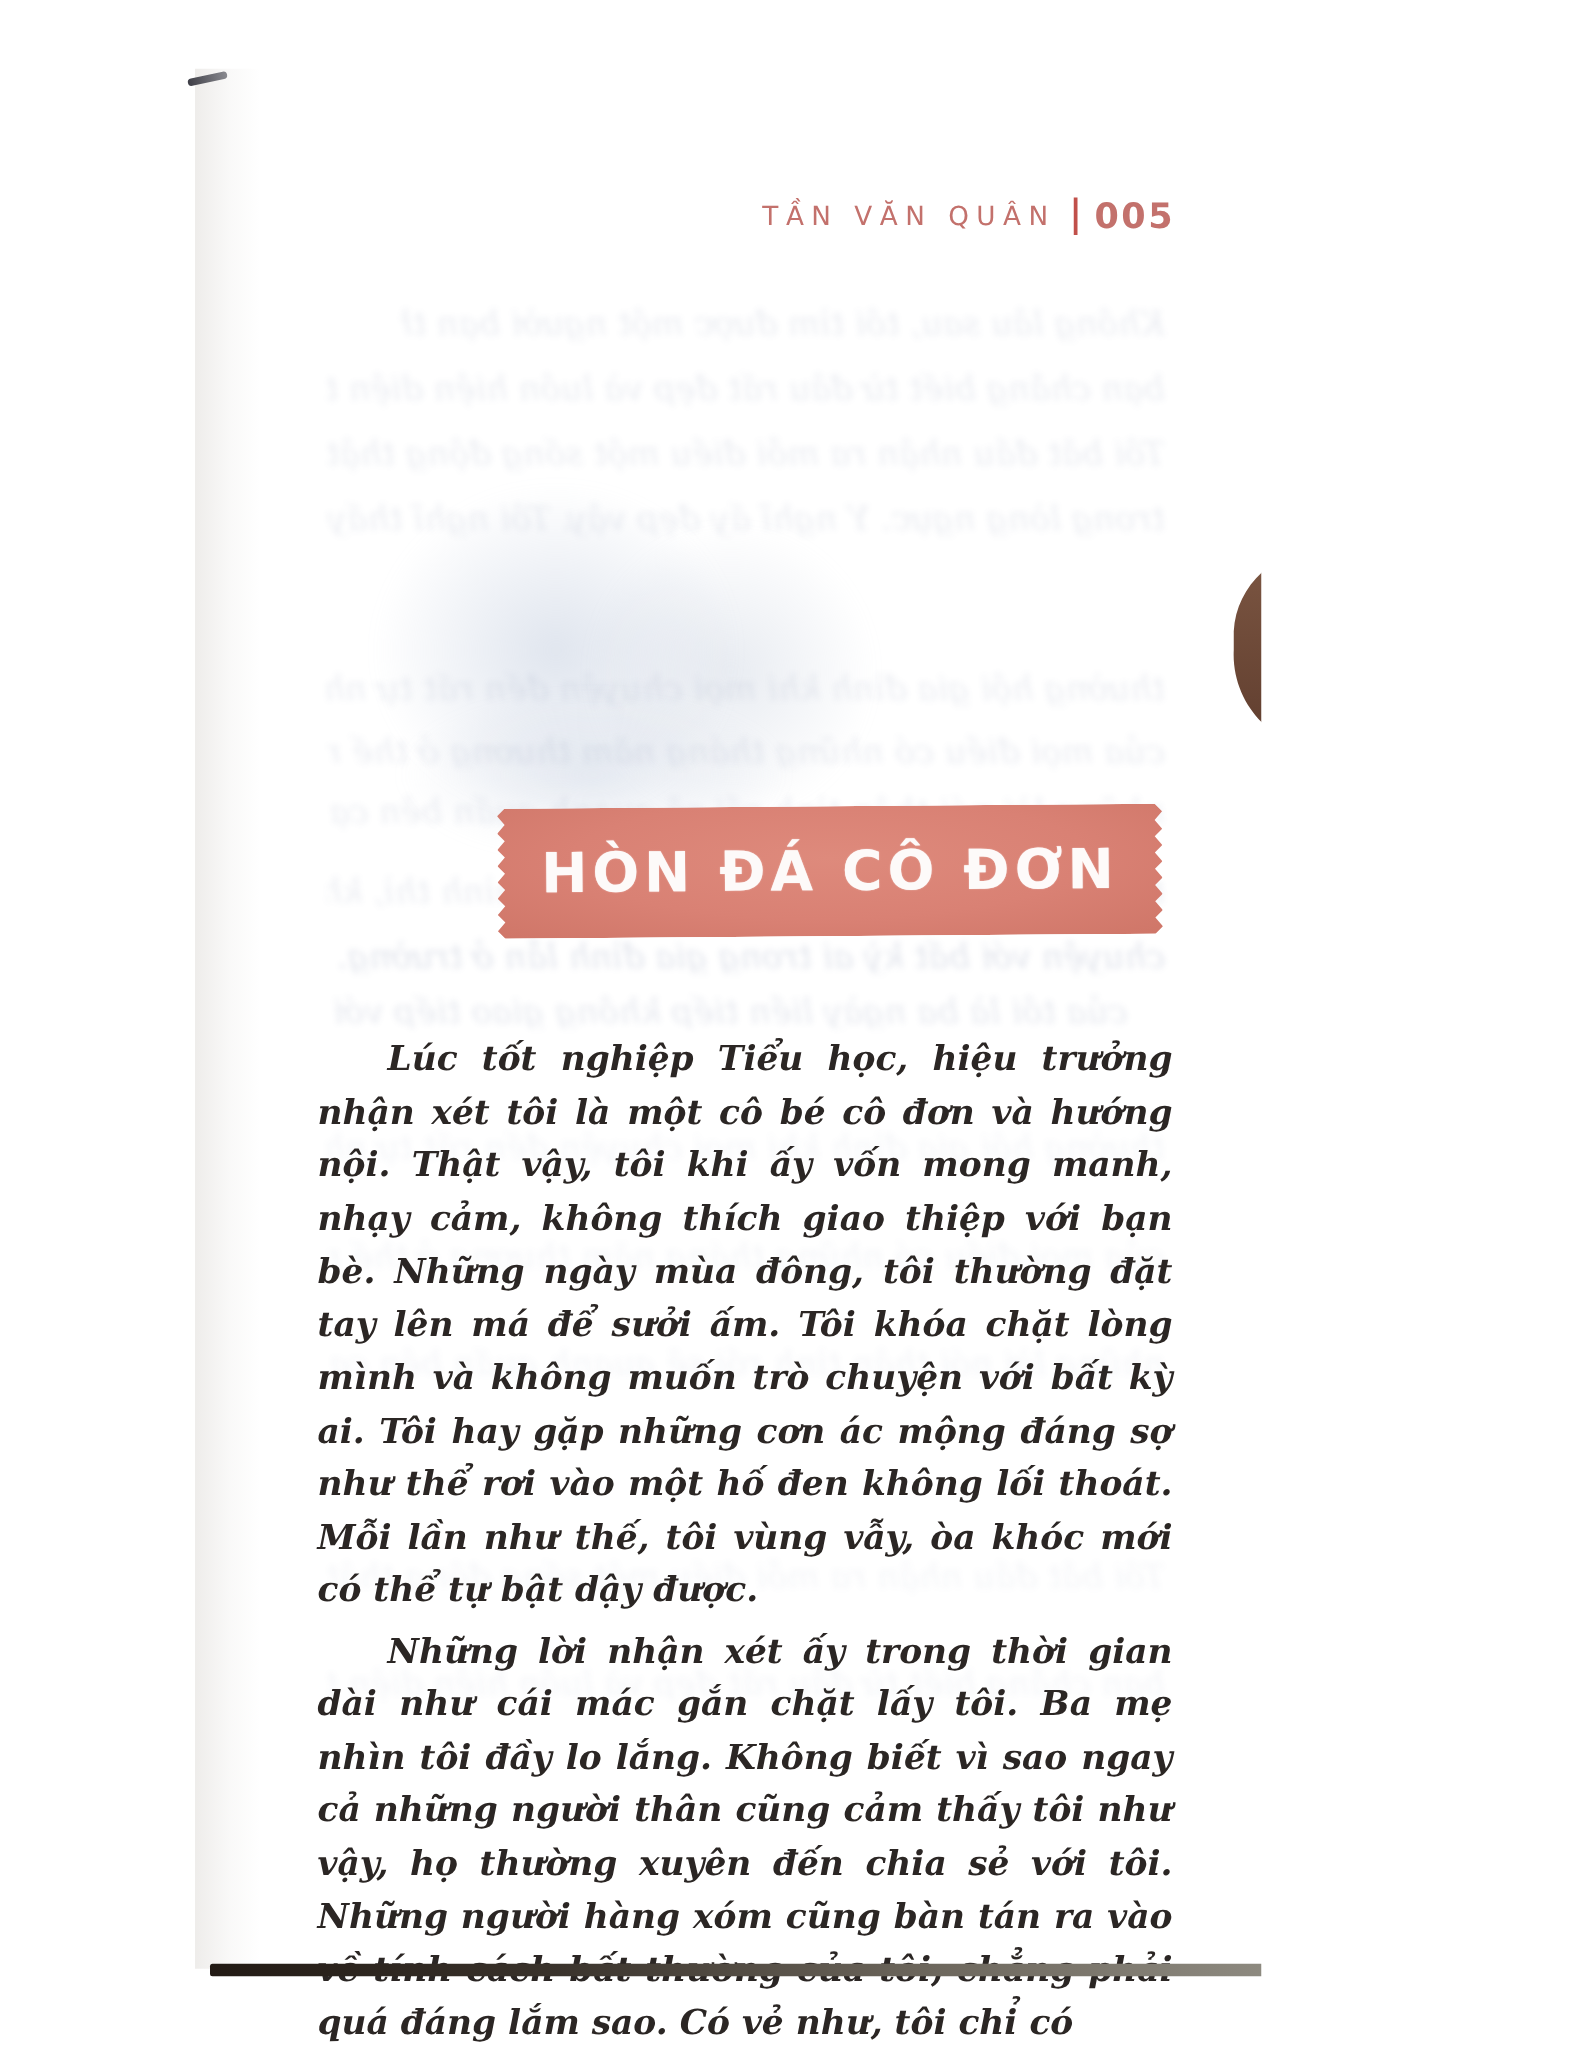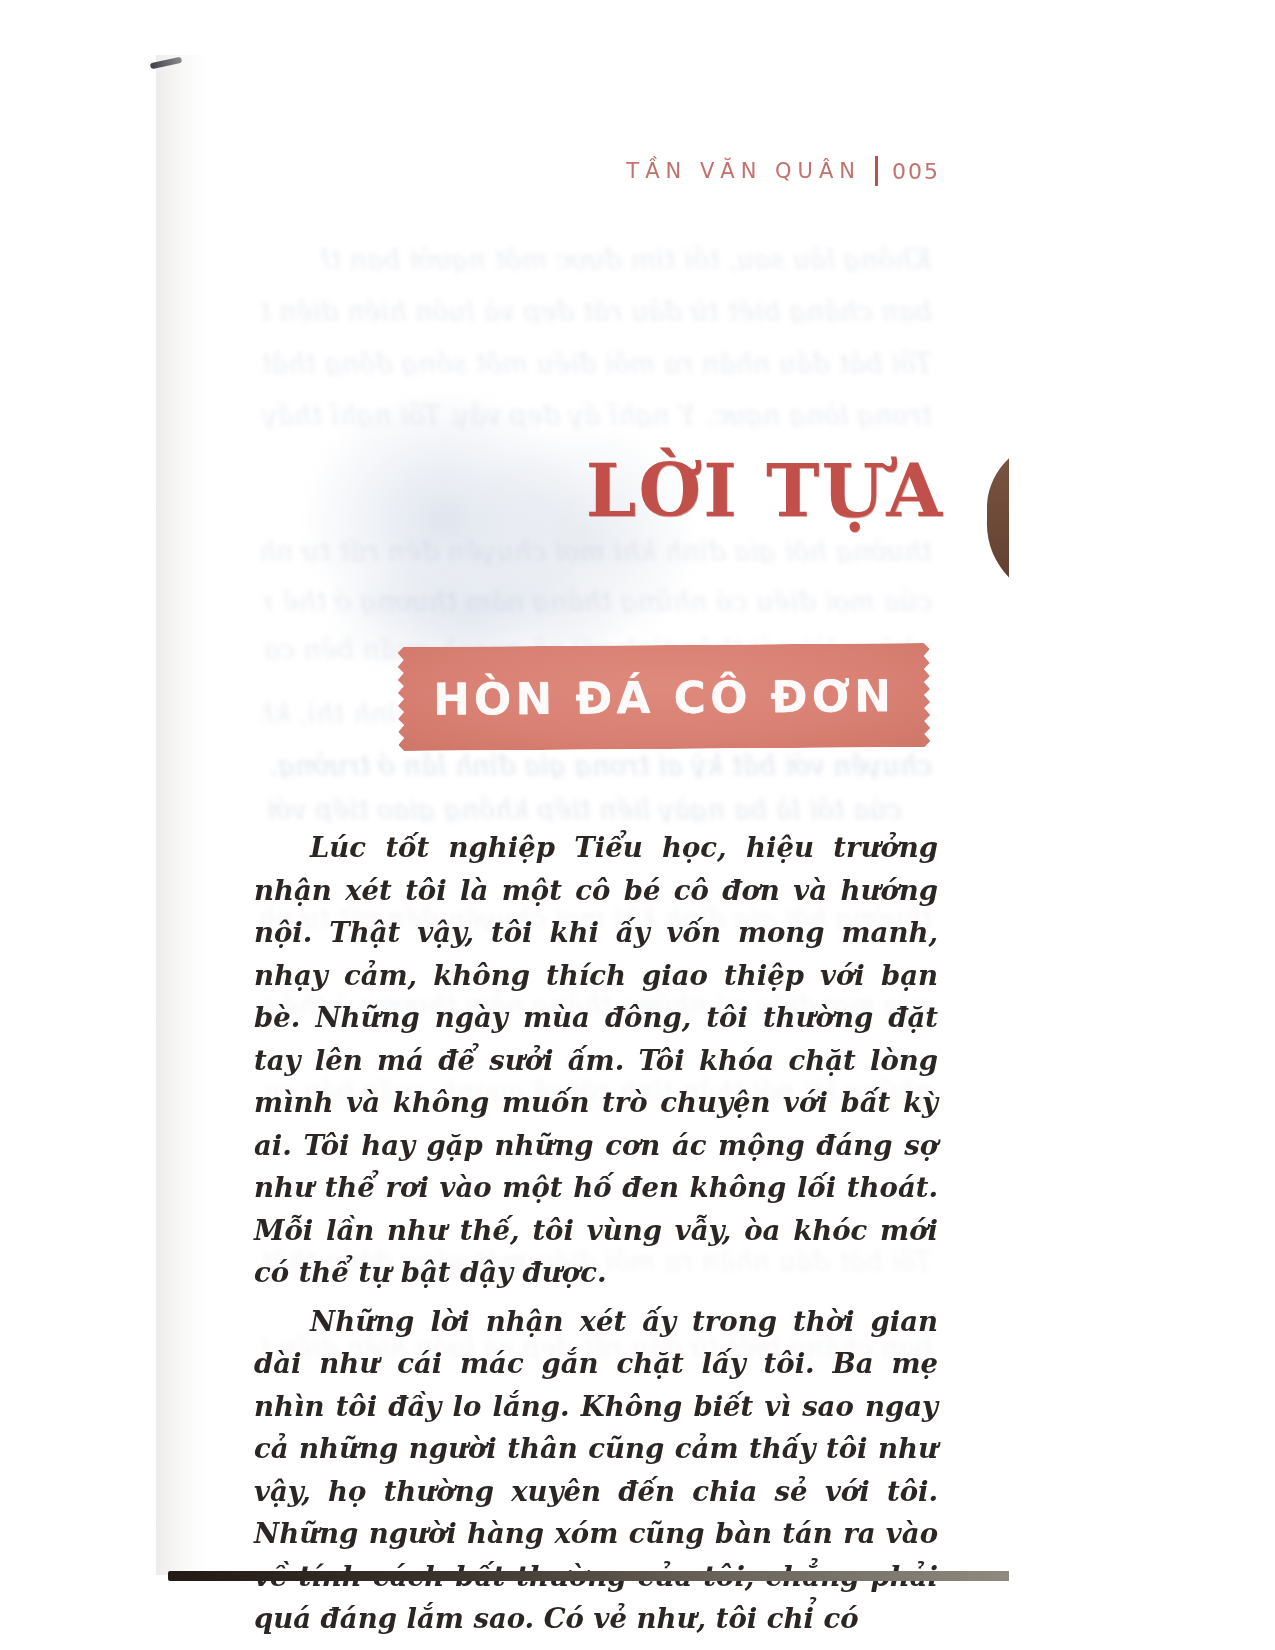--- a/index.html
+++ b/index.html
@@ -12,22 +12,22 @@
     background:linear-gradient(to right,#3e3e46,#8a8a90);transform:rotate(-12deg);}
   .right-edge-line{position:absolute;left:1096px;top:84px;width:2px;height:1496px;background:#c2beb6;z-index:6;}
   .bottom-edge{position:absolute;left:168px;top:1571px;width:930px;height:10px;border-radius:2px;z-index:6;
     background:linear-gradient(to right,#221a14 0%,#3a332c 30%,#6a645a 60%,#98958b 100%);}
   
   .header{position:absolute;left:520px;top:156px;width:420px;display:flex;justify-content:flex-end;
     align-items:center;gap:14px;z-index:4;}
   .header .author{font-family:"DejaVu Sans",sans-serif;font-size:21px;letter-spacing:6px;
     color:var(--header-red,#c3716c);font-weight:500;}
   .header .divider{width:3px;height:30px;background:var(--title-red,#c4514b);}
-  .header .pageno{font-family:"DejaVu Sans",sans-serif;font-size:22px;letter-spacing:2px;
-    color:var(--header-red,#b85b56);font-weight:400;}
+  .header .pageno{font-family:"DejaVu Sans",sans-serif;font-size:28px;letter-spacing:2px;
+    color:var(--header-red,#b85b56);font-weight:700;}
   
   .ghost{position:absolute;transform:scaleX(-1);color:#6c7aa0;opacity:0.13;filter:blur(2.4px);
     font-style:italic;font-size:27px;line-height:1;white-space:nowrap;overflow:hidden;z-index:1;}
   .ghost.strong{opacity:0.20;}
   .ghost.mid{opacity:0.16;}
   .ghost.faint{opacity:0.07;}
   .ghost-blob{position:absolute;border-radius:50%;filter:blur(7px);z-index:0;}
   .blob-a{left:300px;top:388px;width:290px;height:265px;
     background:radial-gradient(closest-side,rgba(186,198,218,0.45),rgba(186,198,218,0));}
   .blob-b{left:470px;top:420px;width:230px;height:235px;
@@ -81,21 +81,20 @@
   <div class="ghost faint" style="left:262px;top:1078px;width:670px;">những lời nói thân tình rồi sẽ quanh quẩn bên cạnh</div>
   <div class="ghost faint" style="left:262px;top:1248px;width:670px;">Tôi bắt đầu nhận ra mỗi điều một sống động thật thà</div>
   <div class="ghost faint" style="left:262px;top:1334px;width:670px;">bạn chẳng biết từ đâu rất đẹp và luôn hiện diện trong mắt của tôi</div>
 
   <div class="header">
     <span class="author">TẦN VĂN QUÂN</span>
     <span class="divider"></span>
     <span class="pageno">005</span>
   </div>
 
-  <div class="title">LỜI TỰA</div>
 
   <div class="girl">
     <svg width="150" height="200" viewBox="0 0 150 200" xmlns="http://www.w3.org/2000/svg">
       <defs>
         <linearGradient id="hairg" x1="0" y1="0" x2="0" y2="1">
           <stop offset="0" stop-color="#7d5743"></stop>
           <stop offset="1" stop-color="#5f3d2e"></stop>
         </linearGradient>
       </defs>
 

